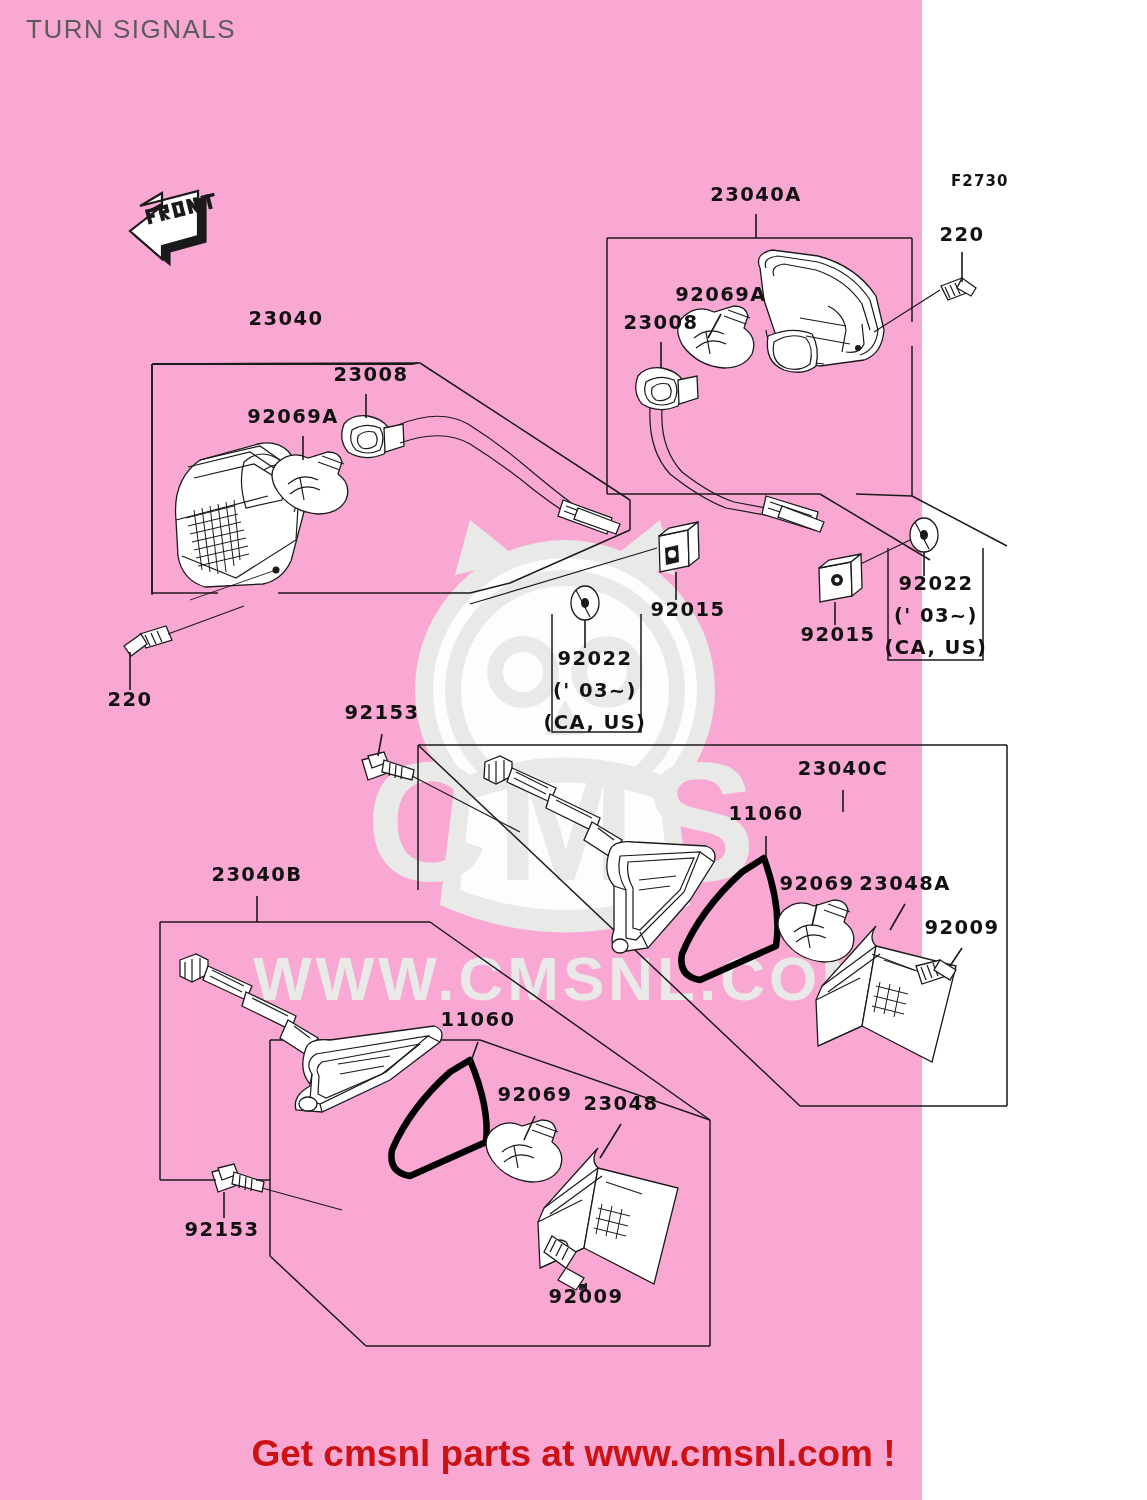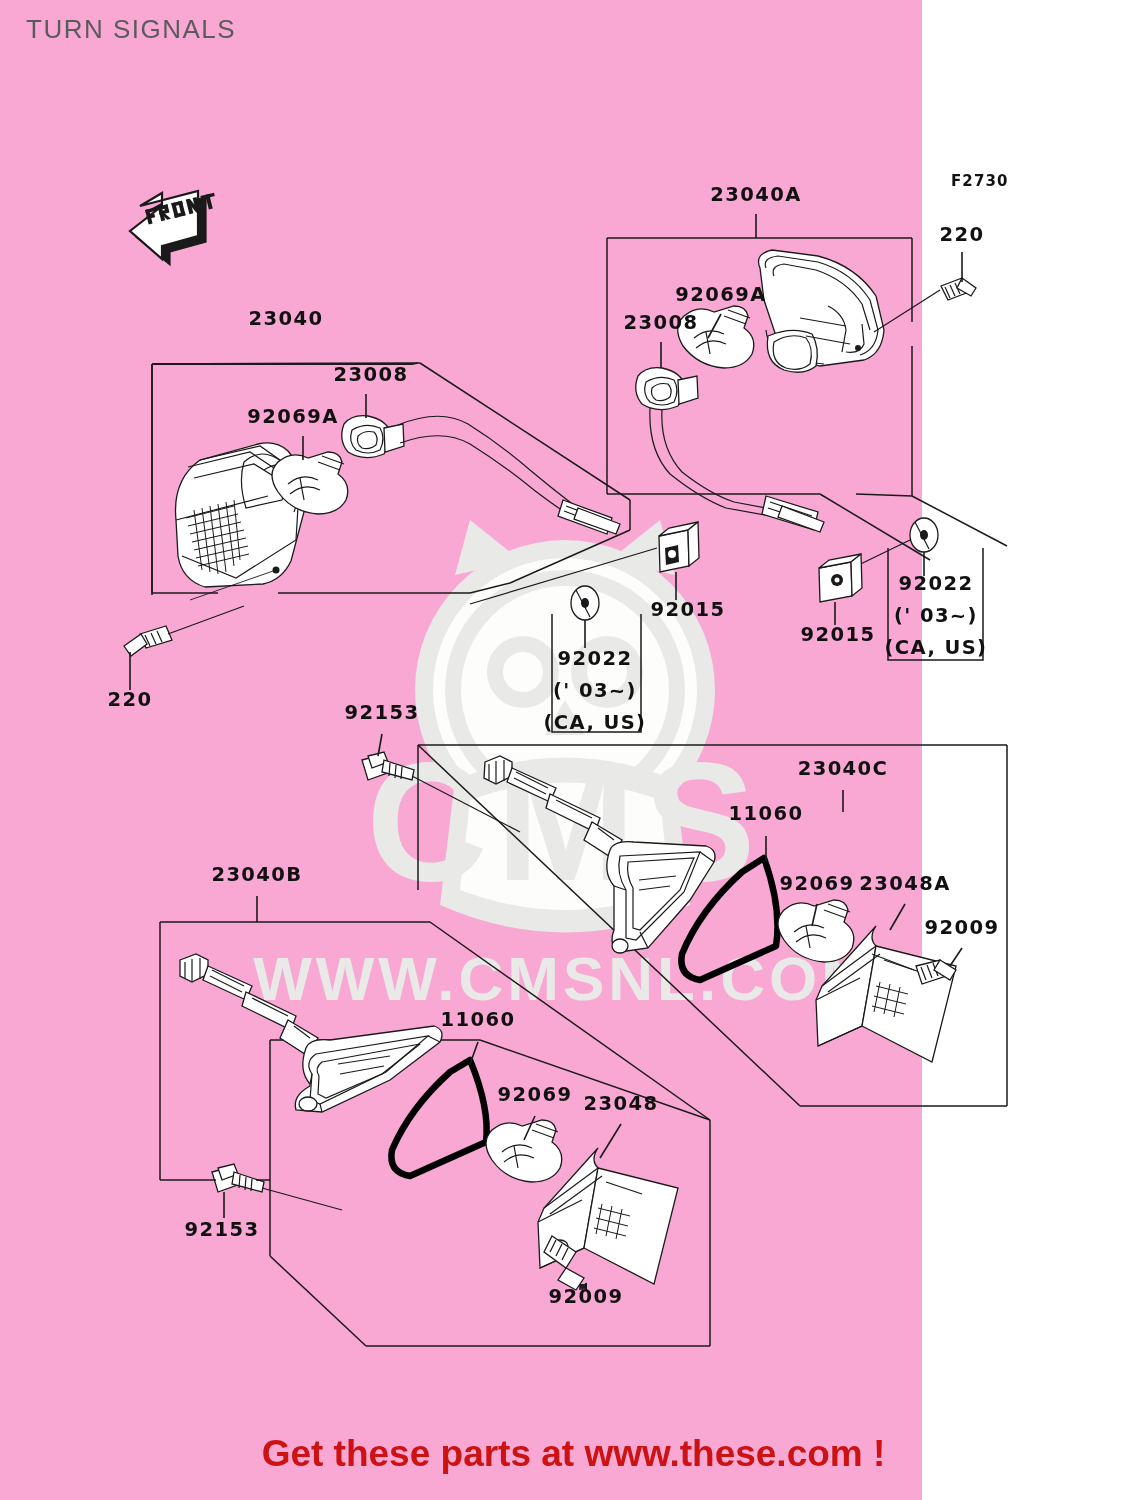--- a/index.html
+++ b/index.html
@@ -558,15 +558,15 @@
       <text text-anchor="middle" class="part-label" x="962" y="934">92009</text>
       <text text-anchor="middle" class="part-label" x="257" y="881">23040B</text>
       <text text-anchor="middle" class="part-label" x="478" y="1026">11060</text>
       <text text-anchor="middle" class="part-label" x="535" y="1101">92069</text>
       <text text-anchor="middle" class="part-label" x="621" y="1110">23048</text>
       <text text-anchor="middle" class="part-label" x="586" y="1303">92009</text>
     </g>
 
   </svg>
 
-  <div id="footer-banner">Get these parts at www.these.com !</div>
+  <div id="footer-banner">Get cmsnl parts at www.cmsnl.com !</div>
 
 </div>
 
 </body></html>

